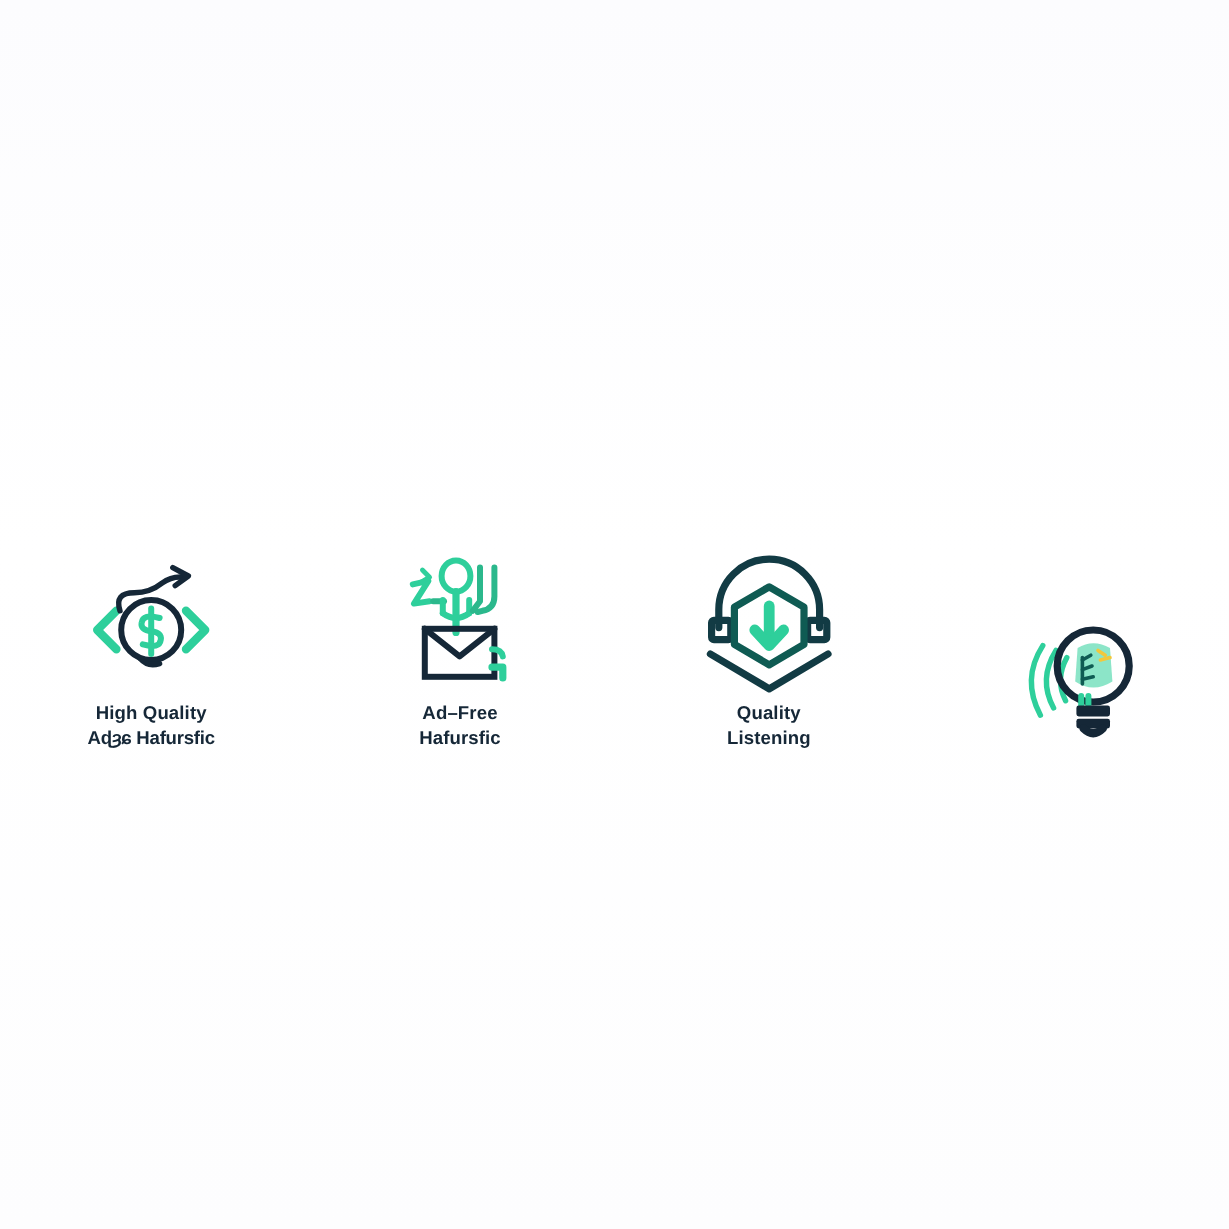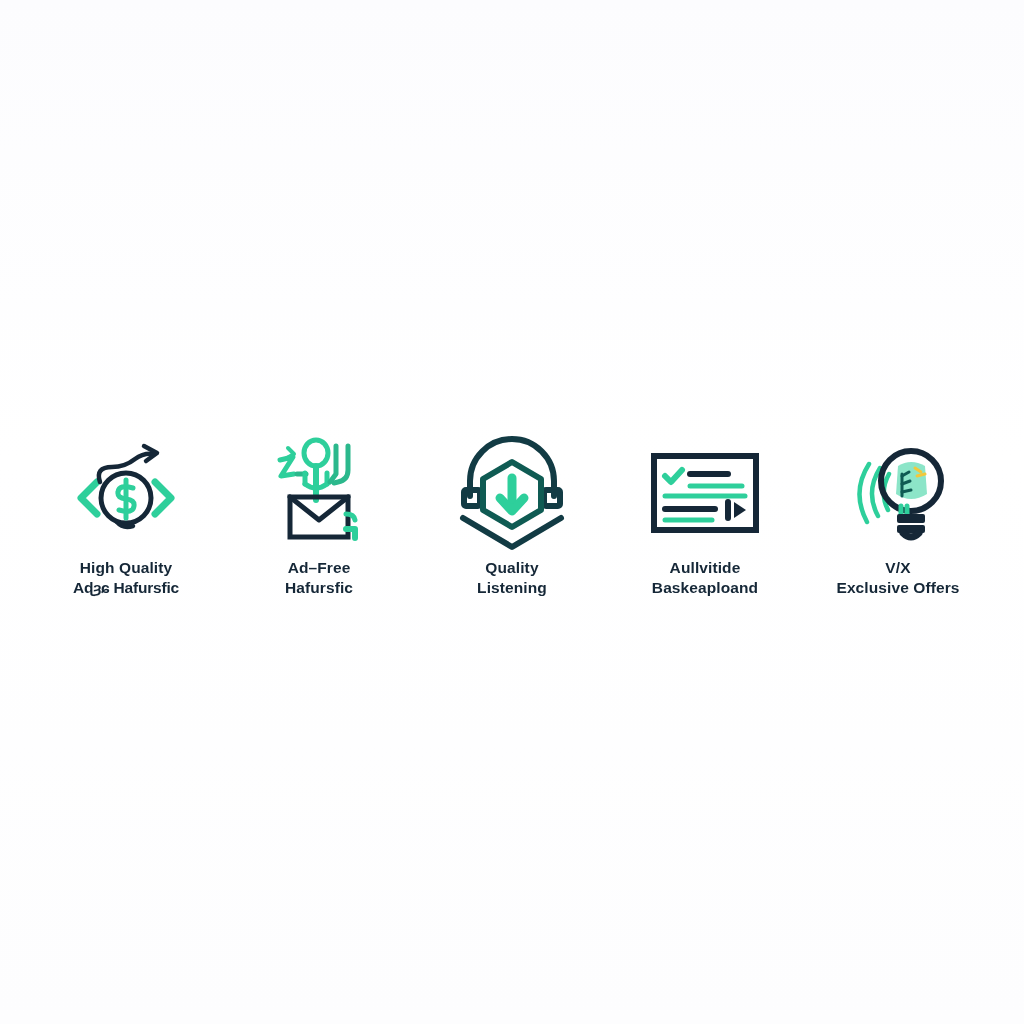--- a/index.html
+++ b/index.html
@@ -20,26 +20,26 @@
   .page-bg {
     position: absolute;
     inset: 0;
     background:
       linear-gradient(180deg, #fcfcfe 0%, #ffffff 45%, #fdfdfe 100%);
     pointer-events: none;
   }
 
   .feature-row {
     position: absolute;
-    top: 416px;
+    top: 426px;
     left: 0;
     width: 1024px;
     height: 200px;
     display: flex;
-    align-items: center;
+    align-items: flex-end;
     justify-content: space-between;
     padding: 0 40px;
   }
 
   .feature-item {
     width: 172px;
     display: flex;
     flex-direction: column;
     align-items: center;
     gap: 0;
@@ -155,47 +155,20 @@
 
         <path d="M10 84 L59 113 L108 84" stroke="#123b44" stroke-width="6" stroke-linecap="round" stroke-linejoin="round" fill="none"></path>
       </svg>
     </div>
     <div class="feature-label">
       <span class="line">Quality</span>
       <span class="line">Listening</span>
     </div>
   </div>
 
-  <div class="feature-item">
-    <div class="feature-icon">
-      <svg width="118" height="118" viewBox="0 0 118 118" fill="none">
-
-        <rect x="8" y="22" width="102" height="74" stroke="#152737" stroke-width="6" fill="none"></rect>
-
-        <path d="M19 42 L25 48 L36 36" stroke="#2ecf9b" stroke-width="6" stroke-linecap="round" stroke-linejoin="round" fill="none"></path>
-
-        <path d="M44 40 L82 40" stroke="#152737" stroke-width="6" stroke-linecap="round"></path>
-
-        <path d="M44 52 L96 52" stroke="#2ecf9b" stroke-width="5" stroke-linecap="round"></path>
-
-        <path d="M19 62 L99 62" stroke="#2ecf9b" stroke-width="5" stroke-linecap="round"></path>
-
-        <path d="M19 75 L69 75" stroke="#152737" stroke-width="6" stroke-linecap="round"></path>
-
-        <path d="M19 86 L66 86" stroke="#2ecf9b" stroke-width="5" stroke-linecap="round"></path>
-
-        <path d="M82 68 L82 84" stroke="#152737" stroke-width="6" stroke-linecap="round"></path>
-        <path d="M88 68 L100 76 L88 84 Z" fill="#152737"></path>
-      </svg>
-    </div>
-    <div class="feature-label">
-      <span class="line">Aullvitide</span>
-      <span class="line">Baskeaploand</span>
-    </div>
-  </div>
 
   <div class="feature-item">
     <div class="feature-icon">
       <svg width="118" height="118" viewBox="0 0 118 118" fill="none">
 
         <path d="M30 30 Q12 58 28 88" stroke="#2ecf9b" stroke-width="4.5" stroke-linecap="round" fill="none"></path>
         <path d="M41 34 Q26 58 39 82" stroke="#2ecf9b" stroke-width="4.5" stroke-linecap="round" fill="none"></path>
         <path d="M50 40 Q40 58 49 76" stroke="#2ecf9b" stroke-width="4.5" stroke-linecap="round" fill="none"></path>
 
         <circle cx="72" cy="47" r="30" stroke="#152737" stroke-width="6" fill="none"></circle>
@@ -210,19 +183,15 @@
 
         <path d="M62 72 L62 84" stroke="#2ecf9b" stroke-width="5" stroke-linecap="round"></path>
         <path d="M68 72 L68 84" stroke="#2ecf9b" stroke-width="5" stroke-linecap="round"></path>
         <path d="M62 84 Q65 88 68 84" stroke="#2ecf9b" stroke-width="5" fill="none" stroke-linecap="round"></path>
 
         <rect x="58" y="80" width="28" height="9" rx="2" fill="#152737"></rect>
         <rect x="58" y="91" width="28" height="8" rx="2" fill="#152737"></rect>
         <path d="M64 99 Q72 107 80 99" stroke="#152737" stroke-width="7" stroke-linecap="round" fill="none"></path>
       </svg>
     </div>
-    <div class="feature-label">
-      <span class="line">V/X</span>
-      <span class="line">Exclusive Offers</span>
-    </div>
   </div>
 
 </div>
 
 </body></html>

